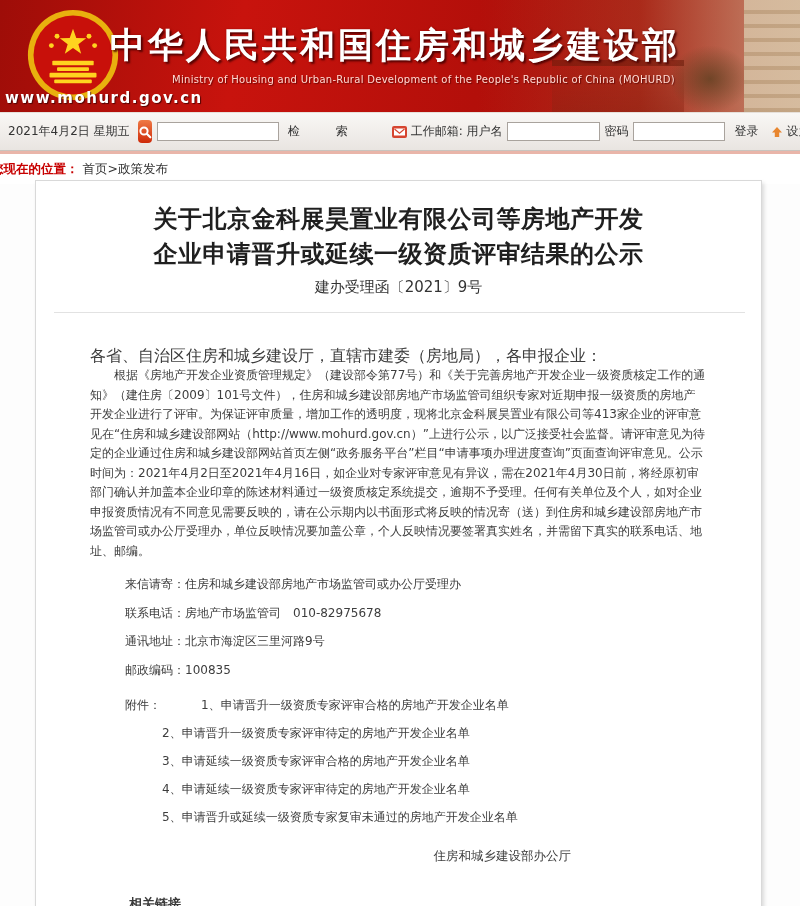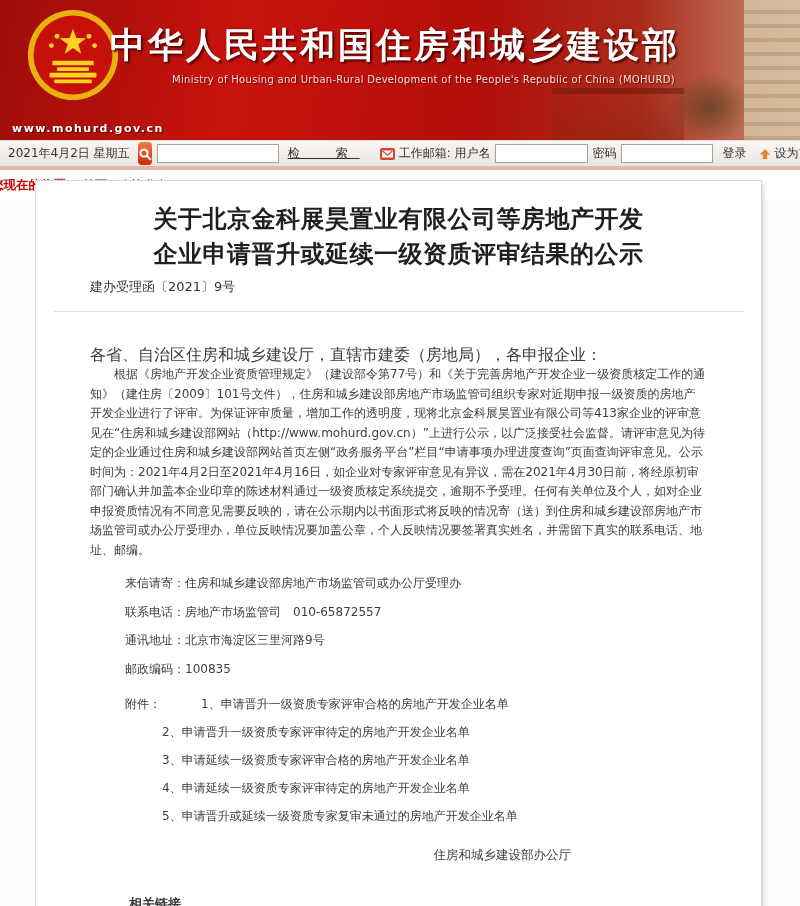--- a/index.html
+++ b/index.html
@@ -1,76 +1,76 @@
 <!DOCTYPE html>
 <html><head>
 <meta charset="utf-8">
 <style>
   * { margin:0; padding:0; box-sizing:border-box; }
   html,body { width:800px; height:906px; overflow:hidden; background:#fdfdfd;
               font-family:"DejaVu Sans","Liberation Sans",sans-serif; }
 
   
-  .masthead { position:relative; height:140px; overflow:hidden;
+  .masthead { position:relative; height:112px; overflow:hidden;
     background:linear-gradient(100deg,#9e0d08 0%,#c8130d 30%,#b30f0a 60%,#a01d12 100%); }
   .m-photo   { position:absolute; inset:0;
     background:linear-gradient(to right, rgba(158,13,8,0) 60%, rgba(170,90,55,.30) 80%, rgba(214,184,150,.75) 100%); }
   .m-building{ position:absolute; top:0; right:0; width:56px; height:100%; opacity:.85;
     background:repeating-linear-gradient(to bottom,#d8c3a6 0 10px,#c2a987 10px 14px); }
   .m-tree    { position:absolute; bottom:0; right:50px; width:80px; height:66px;
     background:radial-gradient(ellipse at center, rgba(75,58,25,.65), rgba(75,58,25,0) 72%); }
   .m-gate    { position:absolute; bottom:0; right:116px; width:132px; height:52px;
     border-top:6px solid rgba(95,22,10,.35);
     background:linear-gradient(to bottom, rgba(140,35,18,.05), rgba(140,35,18,.45)); }
   .emblem    { position:absolute; left:26px; top:8px; width:94px; height:94px; }
-  .site-url  { position:absolute; left:12px; bottom:5px; color:#fff; font-size:11px;
+  .site-url  { position:absolute; left:5px; bottom:5px; color:#fff; font-size:15px;
     font-weight:bold; letter-spacing:1.5px; text-shadow:1px 1px 1px rgba(60,0,0,.8); }
   .site-title{ position:absolute; left:110px; top:22px; color:#fff; font-size:35px;
     font-weight:bold; letter-spacing:3px; white-space:nowrap;
     text-shadow:2px 2px 2px rgba(70,0,0,.85), 0 0 2px rgba(120,0,0,.6); }
   .site-subtitle{ position:absolute; left:172px; top:74px; color:#ffd9d2; font-size:10px;
     letter-spacing:.3px; white-space:nowrap; text-shadow:1px 1px 1px rgba(80,0,0,.7); }
 
   
-  .toolbar { height:27px; display:flex; align-items:center; padding:0 8px;
+  .toolbar { height:39px; display:flex; align-items:center; padding:0 8px;
     background:linear-gradient(#f9f7f5,#e9e5e1);
     border-top:1px solid #e6e0da; border-bottom:1px solid #c9c3bd;
     font-size:12px; color:#333; white-space:nowrap; }
   .tb-date { margin-right:6px; }
   .search-iconbox { width:23px; height:23px; border-radius:4px; margin:0 5px 0 2px;
     background:linear-gradient(#ef7a45,#ce2a08); display:flex; align-items:center;
     justify-content:center; cursor:pointer; }
   .tb-input { height:19px; border:1px solid #a9a39d; background:#fff; font-size:12px;
     padding:0 3px; }
   .in-search { width:122px; }
   .in-user   { width:93px; }
   .in-pass   { width:92px; }
   .tb-btn { margin:0 9px; cursor:pointer; color:#333; }
-  .btn-search { letter-spacing:12px; margin-right:2px;text-decoration:underline; }
+  .btn-search { letter-spacing:12px; margin-right:14px; }
   .vdiv { width:1px; height:14px; background:#c5bfb8; margin:0 7px; }
   .tb-lbl { margin:0 5px 0 4px; }
   .tb-ico { display:flex; align-items:center; margin-left:4px; }
   .spacer { flex:1; }
   .quick-link { color:#333; text-decoration:none; margin:0 6px 0 3px; cursor:pointer; }
 
   .redline { height:3px; background:#e9b5a9; }
 
   
   .breadcrumb { height:30px; display:flex; align-items:center; background:#fff;
     font-size:12.5px; overflow:hidden; }
   .bc-label { color:#c70000; font-weight:bold; margin-left:-9px; white-space:nowrap; }
   .bc-path  { color:#333; text-decoration:none; margin-left:4px; cursor:pointer; }
 
   
   .doc-card { position:absolute; left:35px; top:180px; width:727px; height:770px;
     background:#fff; border:1px solid #d9d9d9; box-shadow:2px 3px 4px rgba(0,0,0,.14); }
   .doc-inner { padding:0 54px; }
   .doc-title { margin-top:21px; text-align:center; font-size:24px; font-weight:bold;
     color:#1f1f1f; line-height:35px; letter-spacing:.5px; }
-  .doc-number { margin-top:6px; font-size:13px; color:#333; }
+  .doc-number { margin-top:6px; text-align:center; font-size:15px; color:#333; }
   .doc-divider { margin:15px 16px 0 18px; border-top:1px solid #e2e2e2; }
   .salutation { margin-top:33px; font-size:16px; color:#3d3d3d; line-height:20px; }
   .doc-body { font-size:12px; color:#3d3d3d; line-height:19.5px;
     text-indent:2em; }
   .contact { margin-top:9px; font-size:12px; color:#3d3d3d; }
   .contact-line { line-height:28.5px; padding-left:35px; }
   .sub-indent { padding-left:107px; }
   .attachments { margin-top:7px; font-size:12px; color:#3d3d3d; }
   .att-row { line-height:28px; padding-left:35px; display:flex;gap:40px; }
   .att-row.cont { padding-left:72px; }
@@ -155,21 +155,21 @@
     </h2>
     <div class="doc-number">建办受理函〔2021〕9号</div>
   </div>
   <div class="doc-divider"></div>
   <div class="doc-inner">
     <p class="salutation">各省、自治区住房和城乡建设厅，直辖市建委（房地局），各申报企业：</p>
     <p class="doc-body">根据《房地产开发企业资质管理规定》（建设部令第77号）和《关于完善房地产开发企业一级资质核定工作的通知》（建住房〔2009〕101号文件），住房和城乡建设部房地产市场监管司组织专家对近期申报一级资质的房地产开发企业进行了评审。为保证评审质量，增加工作的透明度，现将北京金科展昊置业有限公司等413家企业的评审意见在“住房和城乡建设部网站（http://www.mohurd.gov.cn）”上进行公示，以广泛接受社会监督。请评审意见为待定的企业通过住房和城乡建设部网站首页左侧“政务服务平台”栏目“申请事项办理进度查询”页面查询评审意见。公示时间为：2021年4月2日至2021年4月16日，如企业对专家评审意见有异议，需在2021年4月30日前，将经原初审部门确认并加盖本企业印章的陈述材料通过一级资质核定系统提交，逾期不予受理。任何有关单位及个人，如对企业申报资质情况有不同意见需要反映的，请在公示期内以书面形式将反映的情况寄（送）到住房和城乡建设部房地产市场监管司或办公厅受理办，单位反映情况要加盖公章，个人反映情况要签署真实姓名，并需留下真实的联系电话、地址、邮编。</p>
 
     <div class="contact">
       <div class="contact-line">来信请寄：住房和城乡建设部房地产市场监管司或办公厅受理办</div>
-      <div class="contact-line">联系电话：房地产市场监管司　010-65872557</div>
+      <div class="contact-line">联系电话：房地产市场监管司　010-82975678</div>
       <div class="contact-line">通讯地址：北京市海淀区三里河路9号</div>
       <div class="contact-line">邮政编码：100835</div>
     </div>
 
     <div class="attachments">
       <div class="att-row">
         <span>附件：</span>
         <span>1、申请晋升一级资质专家评审合格的房地产开发企业名单</span>
       </div>
       <div class="att-row cont">2、申请晋升一级资质专家评审待定的房地产开发企业名单</div>

